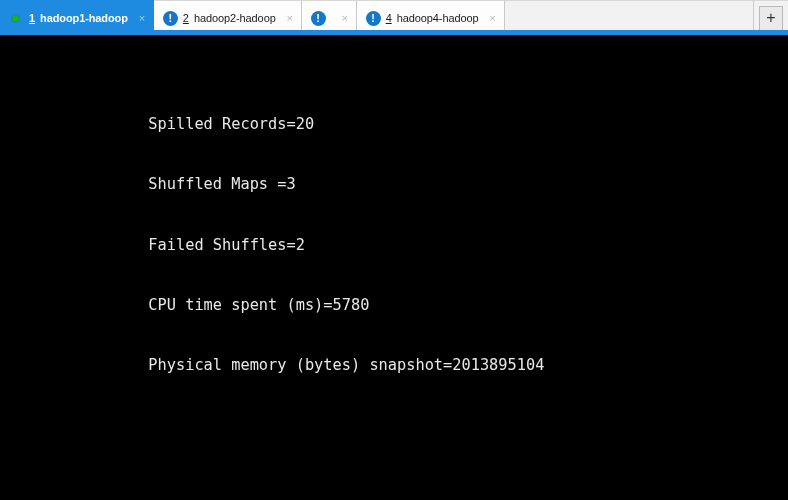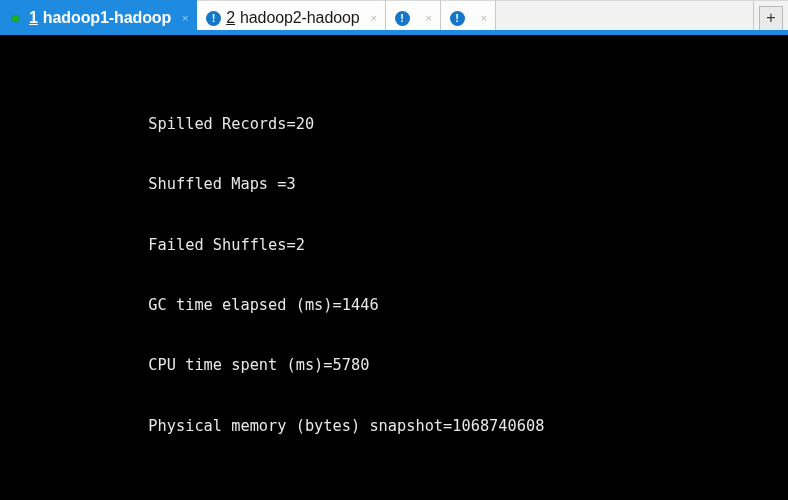--- a/index.html
+++ b/index.html
@@ -104,21 +104,21 @@
     top: -1px;
     font-size: 11px;
     line-height: 16px;
   }
 
   .tab-index {
     text-decoration: underline;
     margin-right: 5px;
   }
   .tab-label {
-    font-size: 16px;
+    font-size: 11px;
     color: #1b1b1b;
     letter-spacing: -0.1px;
   }
   .tab.active .tab-label {
     color: #ffffff;
     font-weight: bold;
   }
   .tab-close {
     margin-left: 9px;
     font-size: 11px;
@@ -204,40 +204,40 @@
       <span class="tab-close">×</span>
     </div>
 
     <div class="tab inactive">
       <span class="tab-icon icon-info"></span>
       <span class="tab-close">×</span>
     </div>
 
     <div class="tab inactive">
       <span class="tab-icon icon-info"></span>
+      <span class="tab-label"><span class="tab-index">4</span><span>hadoop4-hadoop</span></span>
       <span class="tab-close">×</span>
     </div>
 
     <div class="tabbar-spacer"></div>
 
     <div class="newtab-wrap">
       <div class="newtab-btn">+</div>
     </div>
 
     <div class="tabbar-underline"></div>
   </div>
 
   <div class="terminal">
     <div class="term-screen">
       <div class="term-line">                Spilled Records=20</div>
       <div class="term-line">                Shuffled Maps =3</div>
       <div class="term-line">                Failed Shuffles=2</div>
-      <div class="term-line">                GC time elapsed (ms)=1446</div>
       <div class="term-line">                CPU time spent (ms)=5780</div>
-      <div class="term-line">                Physical memory (bytes) snapshot=1068740608</div>
+      <div class="term-line">                Physical memory (bytes) snapshot=2013895104</div>
       
       
       
       
       
       
       
       
       
       

